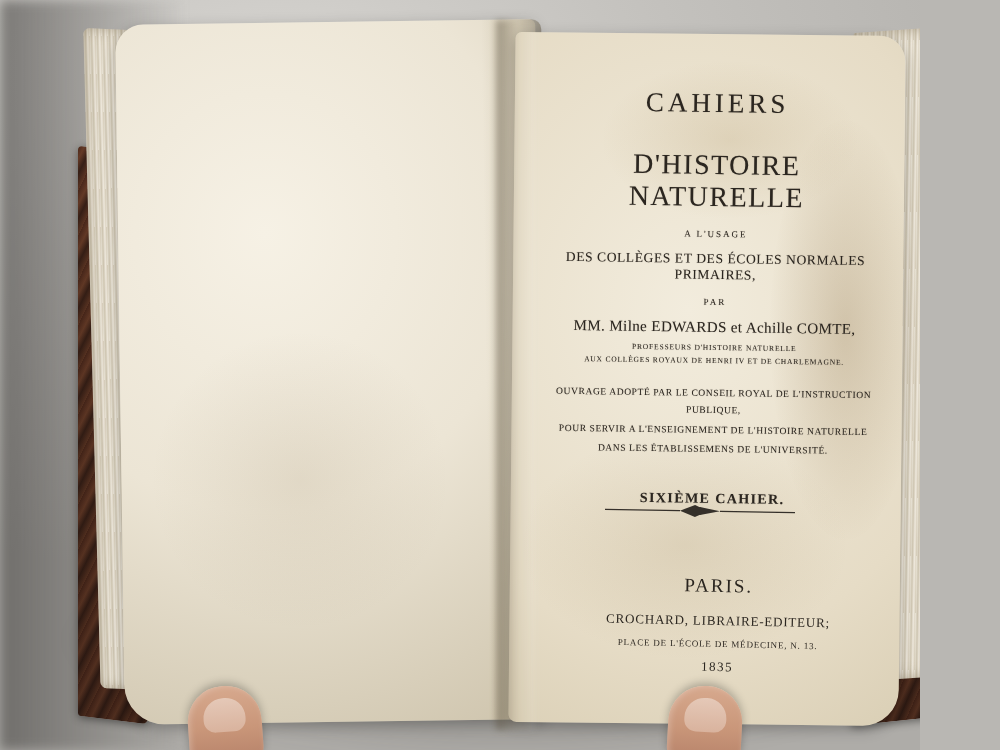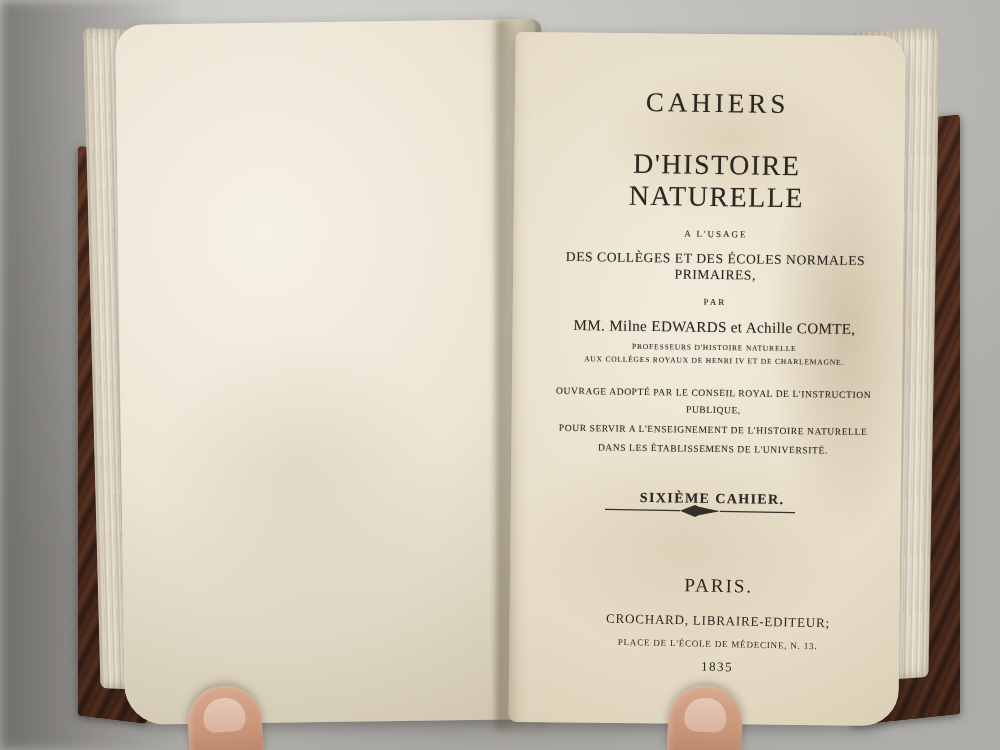--- a/index.html
+++ b/index.html
@@ -2,21 +2,21 @@
 <html><head>
 <meta charset="utf-8">
 <style>
   html, body {
     margin: 0;
     padding: 0;
     background: #b9b7b3;
   }
   #scene {
     position: relative;
-    width: 1000px;
+    width: 920px;
     height: 750px;
     overflow: hidden;
     background: linear-gradient(135deg, #cfcdc9 0%, #c2c0bc 40%, #a8a6a2 100%);
     font-family: "Liberation Serif", serif;
   }
 
   
   .backdrop {
     position: absolute;
     inset: 0;

